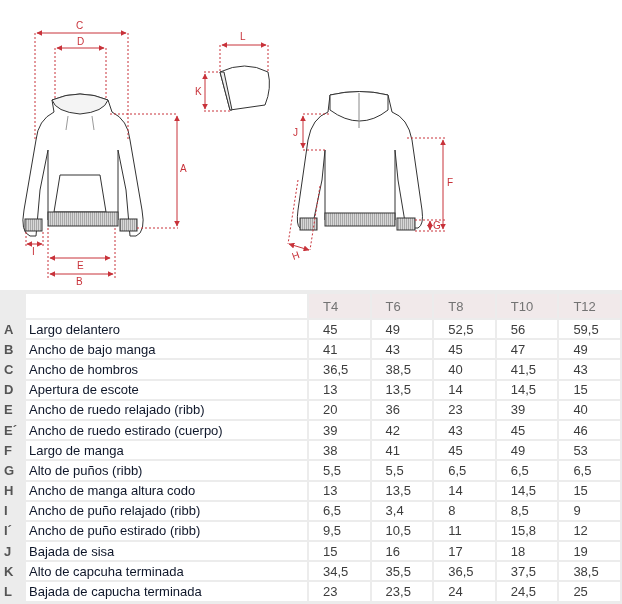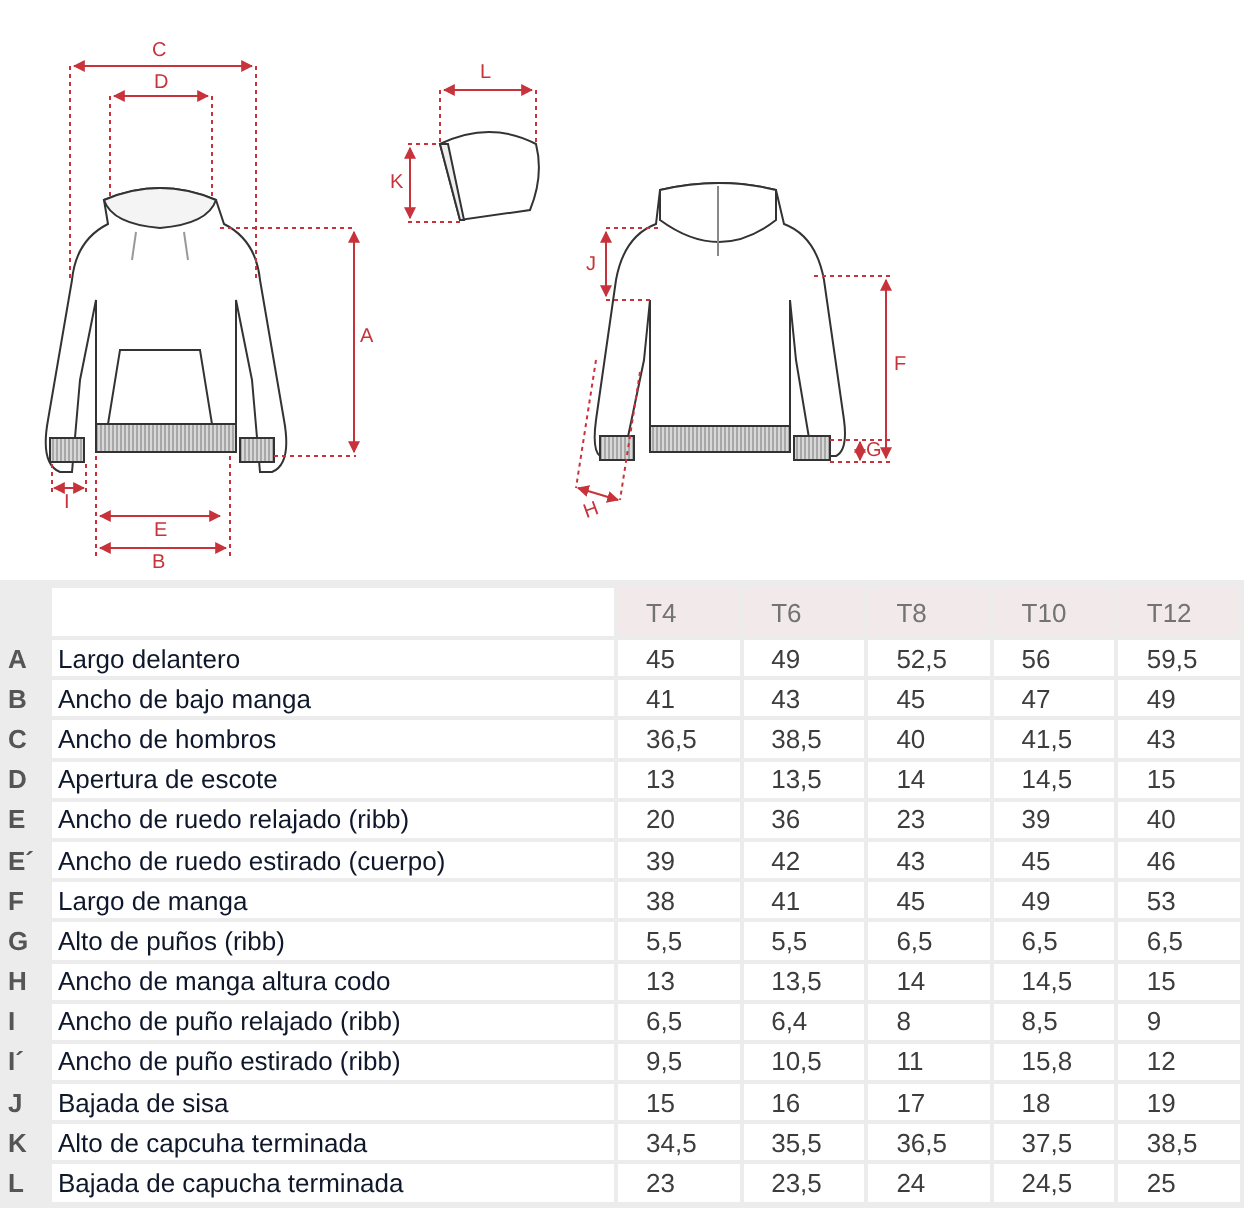--- a/index.html
+++ b/index.html
@@ -208,21 +208,21 @@
           <td class="val">13</td>
           <td class="val">13,5</td>
           <td class="val">14</td>
           <td class="val">14,5</td>
           <td class="val">15</td>
         </tr>
         <tr>
           <td class="letter">I</td>
           <td class="name">Ancho de puño relajado (ribb)</td>
           <td class="val">6,5</td>
-          <td class="val">6,4</td>
+          <td class="val">3,4</td>
           <td class="val">8</td>
           <td class="val">8,5</td>
           <td class="val">9</td>
         </tr>
         <tr>
           <td class="letter">I´</td>
           <td class="name">Ancho de puño estirado (ribb)</td>
           <td class="val">9,5</td>
           <td class="val">10,5</td>
           <td class="val">11</td>

